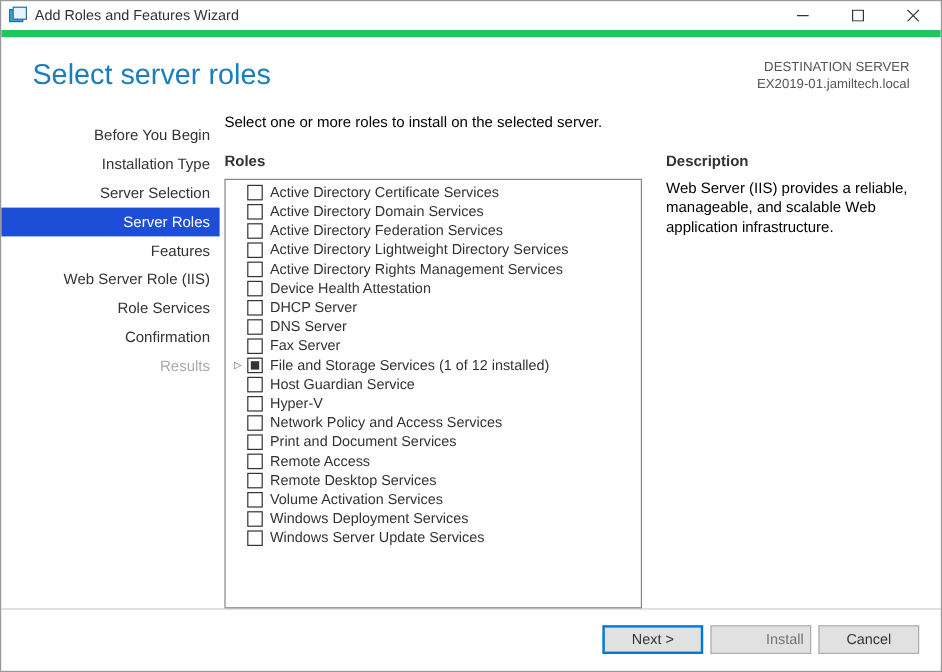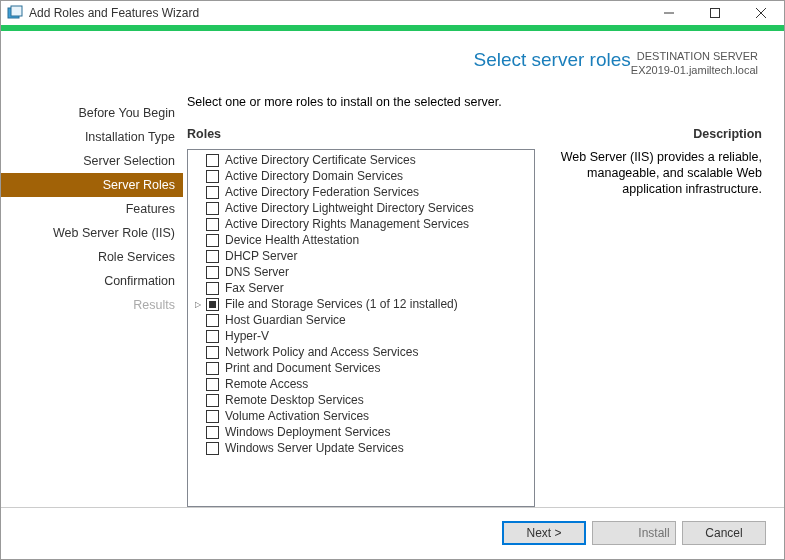--- a/index.html
+++ b/index.html
@@ -8,40 +8,40 @@
 
 .titlebar { height: 30px; display: flex; align-items: center; padding-left: 6px; border-bottom: 6px solid #22c55e; }
 .titlebar-icon { width: 16px; height: 16px; margin-right: 6px; display: inline-flex; align-items: center; justify-content: center; }
 .titlebar-icon svg { width: 16px; height: 16px; }
 .titlebar-title { font-size: 12px; color: #333; flex: 1; }
 .titlebar-btns { display: flex; }
 .titlebar-btn { width: 46px; height: 30px; display: flex; align-items: center; justify-content: center; color: #333; font-size: 14px; }
 
 
 .header { display: flex; padding: 18px 26px 0 26px; }
-.header-title { font-size: 19px; font-weight: 300; color: #1a7ebb; flex: 1; text-align: right; }
+.header-title { font-size: 24px; font-weight: 300; color: #1a7ebb; flex: 1; }
 .header-dest { text-align: right; font-size: 11px; color: #555; line-height: 14px; }
 
 
 .body { display: flex; height: 430px; padding-top: 18px; }
 
 
 .sidebar { width: 182px; padding-top: 6px; text-align: right; }
 .sidebar-item { font-size: 12.5px; padding: 5px 8px 5px 34px; color: #333; cursor: pointer; }
 .sidebar-item.sub { padding-left: 52px; }
-.sidebar-item.selected { background: #a16207; color: #fff; }
+.sidebar-item.selected { background: #1d4ed8; color: #fff; }
 .sidebar-item.disabled { color: #aaa; cursor: default; }
 
 
 .main { flex: 1; padding: 0 6px 0 4px; display: flex; flex-direction: column; }
 .instruct { font-size: 12.5px; color: #000000; margin-bottom: 18px; }
 
 .cols { display: flex; flex: 1; gap: 20px; min-height: 0; }
 .roles-col { width: 348px; display: flex; flex-direction: column; }
-.desc-col { flex: 1; padding-right: 16px; text-align: right; }
+.desc-col { flex: 1; padding-right: 16px; }
 .col-head { font-size: 12.5px; font-weight: 700; color: #333; margin-bottom: 8px; }
 
 .roles-box { border: 1px solid #828790; flex: 1; overflow: hidden; position: relative; display: flex; }
 .roles-scroll { overflow-y: scroll; width: 100%; padding: 2px 0 2px 4px; }
 .roles-scroll::-webkit-scrollbar { width: 17px; }
 .roles-scroll::-webkit-scrollbar-track { background: #f0f0f0; }
 .roles-scroll::-webkit-scrollbar-thumb { background: #cdcdcd; border: 1px solid #f0f0f0; }
 
 .role-row { display: flex; align-items: center; height: 16px; font-size: 12px; color: #333; white-space: nowrap; }
 .expander { width: 12px; display: inline-flex; justify-content: center; font-size: 8px; color: #666; }

